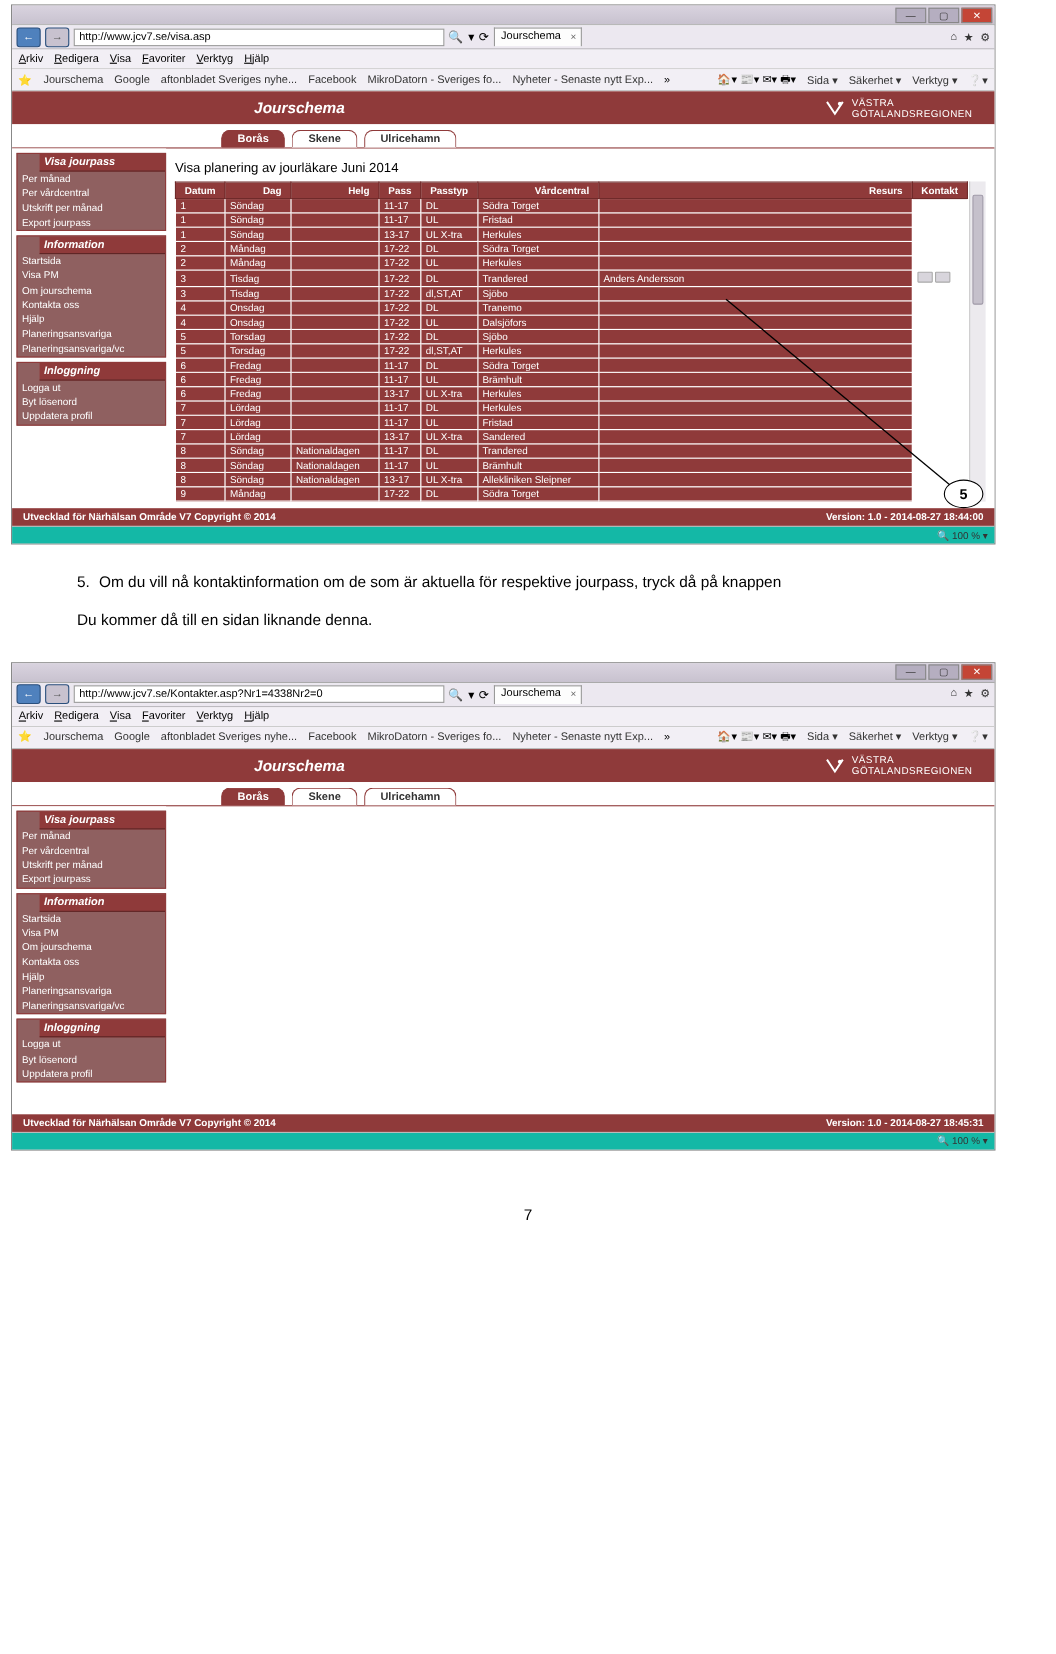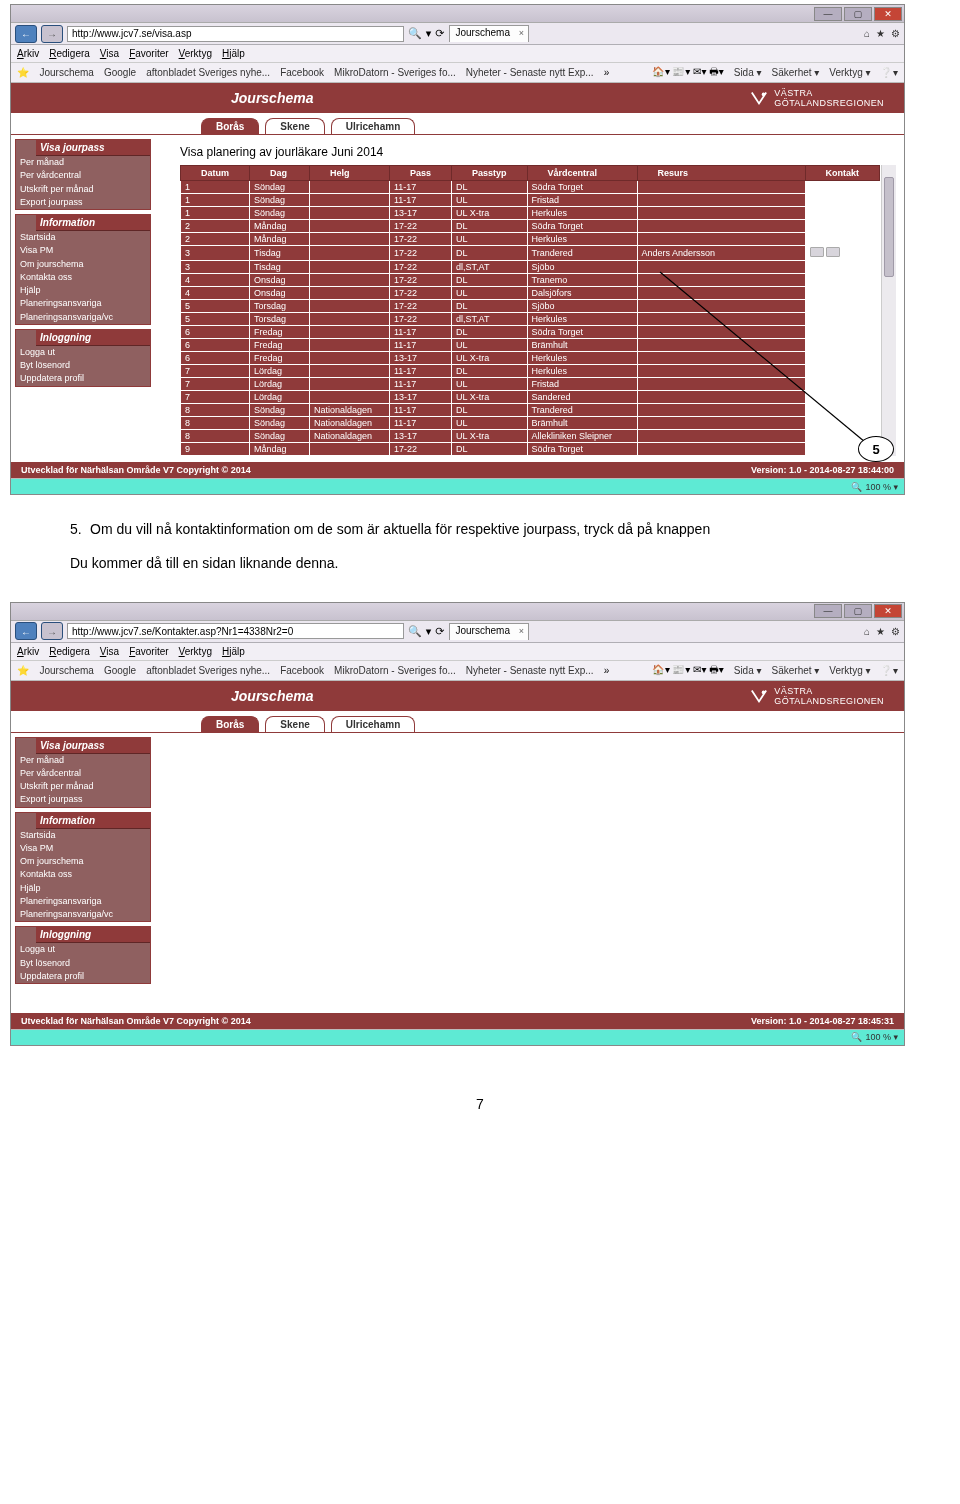--- a/index.html
+++ b/index.html
@@ -46,28 +46,28 @@
   .vg-logo{display:flex;align-items:center;gap:6px;font-size:9px;letter-spacing:0.4px;}
   .vg-mark{width:18px;height:18px;}
   .nav-tabs-row{background:#fff;border-bottom:1px solid #8f3a3a;height:22px;display:flex;align-items:flex-end;padding-left:190px;gap:6px;}
   .nav-tab{border:1px solid #8f3a3a;border-bottom:none;border-radius:8px 8px 0 0;padding:2px 14px;font-size:10px;background:#fff;color:#333;font-weight:bold;}
   .nav-tab.active{background:#8f3a3a;color:#fff;}
   .main-row{display:flex;min-height:300px;}
   .sidebar{width:140px;background:#fff;padding:4px 0 0 4px;}
   .side-box{border:1px solid #8f3a3a;margin-bottom:4px;background:#8f6060;}
   .side-h{background:#8f3a3a;color:#fff;font-weight:bold;font-style:italic;padding:2px 4px;font-size:10px;border-bottom:1px solid #5f2626;margin-left:20px;}
   .side-item{color:#fff;font-size:9px;padding:1px 4px;line-height:1.25;}
-  .main-pane{flex:1;padding:6px 8px;overflow:hidden;position:relative;margin-left:21px;}
+  .main-pane{flex:1;padding:6px 8px;overflow:hidden;position:relative;}
   .plan-title{font-size:12px;margin:4px 0 6px;}
   .tbl{width:100%;border-collapse:collapse;font-size:9px;}
-  .tbl th{background:#8f3a3a;color:#fff;text-align:left;padding:2px 20px;font-weight:bold;border:1px solid #6f2a2a;}
+  .tbl th{background:#8f3a3a;color:#fff;text-align:right;padding:2px 8px;font-weight:bold;border:1px solid #6f2a2a;}
   .tbl td{background:#8f3a3a;color:#fff;border:1px solid #fff;padding:1px 4px;}
   .tbl tr.data td.kontakt{background:#fff;}
   .footer-bar{background:#8f3a3a;color:#fff;font-size:9px;padding:3px 10px;display:flex;justify-content:space-between;font-weight:bold;}
-  .status-bar{height:16px;background:#5eead4;border-top:1px solid #bbb;display:flex;justify-content:flex-end;align-items:center;padding:0 6px;font-size:9px;color:#333;gap:4px;}
+  .status-bar{height:16px;background:#14b8a6;border-top:1px solid #bbb;display:flex;justify-content:flex-end;align-items:center;padding:0 6px;font-size:9px;color:#333;gap:4px;}
   .scrollbar-v{position:absolute;right:0;top:0;bottom:0;width:15px;background:#eceaee;border-left:1px solid #ccc;}
   .scroll-thumb{position:absolute;left:2px;right:2px;background:#c5c0cb;border:1px solid #a09aa8;border-radius:2px;}
   .row-icons{display:inline-flex;gap:2px;}
   .mini-ico{width:14px;height:10px;background:#d8d5dc;border:1px solid #aaa;border-radius:1px;}
   
   .annot-wrap{position:relative;}
   .callout-num{position:absolute;border:1.5px solid #000;border-radius:50%/50%;width:36px;height:26px;display:flex;align-items:center;justify-content:center;font-weight:bold;font-size:13px;background:#fff;}
   
   .doc-text{font-size:14px;margin:24px 60px 6px 70px;line-height:1.45;}
   .doc-text .indent{margin-left:22px;}

